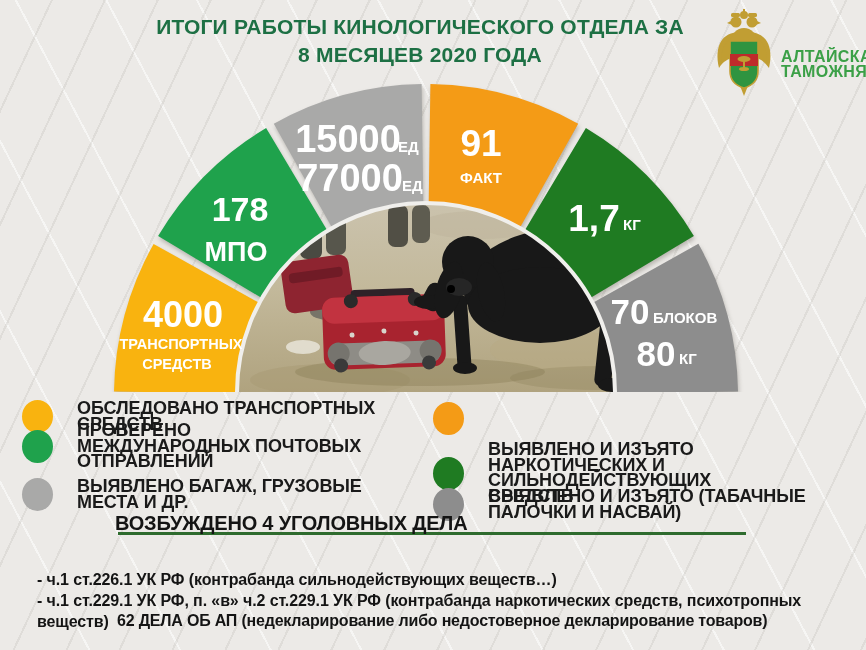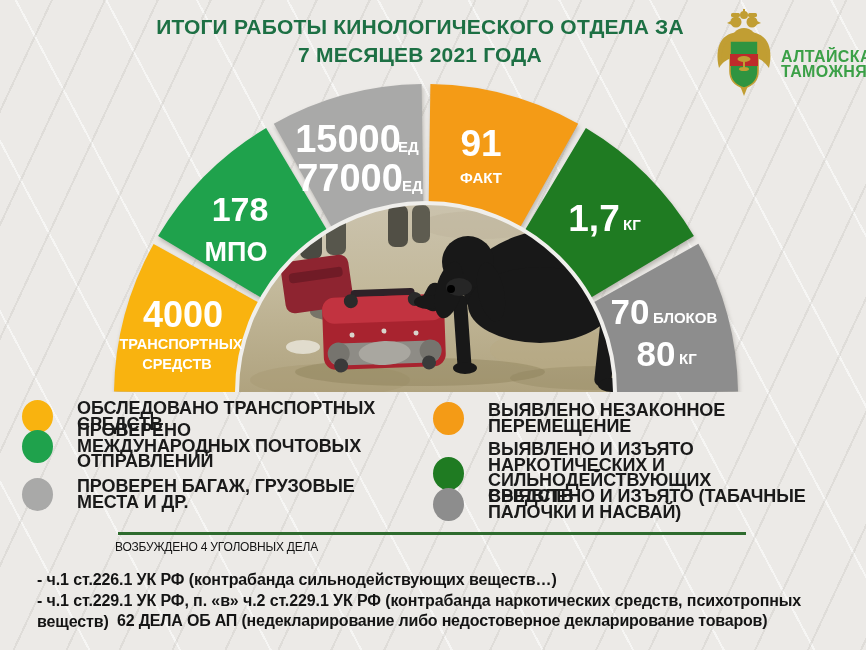--- a/index.html
+++ b/index.html
@@ -30,33 +30,33 @@
   #dome text{font-family:"Liberation Sans", sans-serif; font-weight:bold; fill:#ffffff;}
   
   .legend-col{z-index:2;}
   .legend-row{position:absolute; display:flex; align-items:center;}
   .legend-dot{width:31px; height:33px; border-radius:50%; flex-shrink:0; margin-right:24px;}
   .legend-label{
     font-size:18px; font-weight:bold; color:#1A1A1A; line-height:15.5px; letter-spacing:-0.1px;
   }
   
   #footer-line{left:118px; top:532px; width:628px; height:3px; background:#2E6B2E; z-index:2;}
-  #criminal-heading{left:115px; top:540px; font-size:12px; font-weight:normal; color:#141414; letter-spacing:-0.2px; z-index:2;}
+  #criminal-heading{left:115px; top:512px; font-size:20px; font-weight:bold; color:#141414; letter-spacing:-0.2px; z-index:2;}
   #criminal-items{left:37px; top:569px; z-index:2;}
   .criminal-item{font-size:16px; font-weight:bold; color:#141414; line-height:21px; letter-spacing:-0.1px;}
   #admin-summary{left:117px; top:612px; font-size:16px; font-weight:bold; color:#141414; letter-spacing:-0.2px; z-index:2;}
 </style>
 </head>
 <body>
 
 <div id="stage">
 
   <div class="abs" id="title">
     <div>ИТОГИ РАБОТЫ КИНОЛОГИЧЕСКОГО ОТДЕЛА ЗА</div>
-    <div>7 МЕСЯЦЕВ 2021 ГОДА</div>
+    <div>8 МЕСЯЦЕВ 2020 ГОДА</div>
   </div>
 
   <svg class="abs" id="logo-emblem" viewBox="0 0 64 92">
     <g fill="#C19E33">
       <path d="M28 24 C 10 24, 2 38, 7 60 C 12 52, 20 48, 27 51 Z"></path>
       <path d="M36 24 C 54 24, 62 38, 57 60 C 52 52, 44 48, 37 51 Z"></path>
       <path d="M27 28 C 14 30, 8 40, 10 54 L 27 44 Z" opacity="0.85"></path>
       <path d="M37 28 C 50 30, 56 40, 54 54 L 37 44 Z" opacity="0.85"></path>
       <polygon points="25,70 39,70 32,88"></polygon>
       <polygon points="15,15 23,11 23,18"></polygon>
@@ -205,28 +205,27 @@
     <div class="legend-row" style="left:22px; top:400px; width:390px;">
       <div class="legend-dot" style="background-color: rgb(249, 179, 15);"></div>
       <div class="legend-label" style="width:300px;">ОБСЛЕДОВАНО ТРАНСПОРТНЫХ СРЕДСТВ</div>
     </div>
     <div class="legend-row" style="left:22px; top:423px; width:390px;">
       <div class="legend-dot" style="background-color: rgb(31, 162, 76);"></div>
       <div class="legend-label" style="width:290px;">ПРОВЕРЕНО МЕЖДУНАРОДНЫХ ПОЧТОВЫХ ОТПРАВЛЕНИЙ</div>
     </div>
     <div class="legend-row" style="left:22px; top:478px; width:390px;">
       <div class="legend-dot" style="background-color: rgb(169, 169, 168);"></div>
-      <div class="legend-label" style="width:320px;">ПРОВЕРЕН БАГАЖ, ГРУЗОВЫЕ МЕСТА И ДР.</div>
+      <div class="legend-label" style="width:320px;">ВЫЯВЛЕНО БАГАЖ, ГРУЗОВЫЕ МЕСТА И ДР.</div>
     </div>
   </div>
 
   <div class="legend-col">
     <div class="legend-row" style="left:433px; top:402px; width:430px;">
       <div class="legend-dot" style="background-color: rgb(244, 155, 22);"></div>
-      <div class="legend-label" style="width:340px;">ВЫЯВЛЕНО НЕЗАКОННОЕ ПЕРЕМЕЩЕНИЕ</div>
     </div>
     <div class="legend-row" style="left:433px; top:442px; width:430px;">
       <div class="legend-dot" style="background-color: rgb(31, 123, 34);"></div>
       <div class="legend-label" style="width:310px;">ВЫЯВЛЕНО И ИЗЪЯТО НАРКОТИЧЕСКИХ И СИЛЬНОДЕЙСТВУЮЩИХ СРЕДСТВ</div>
     </div>
     <div class="legend-row" style="left:433px; top:488px; width:430px;">
       <div class="legend-dot" style="background-color: rgb(141, 141, 141);"></div>
       <div class="legend-label" style="width:370px;">ВЫЯВЛЕНО И ИЗЪЯТО (ТАБАЧНЫЕ ПАЛОЧКИ И НАСВАЙ)</div>
     </div>
   </div>

